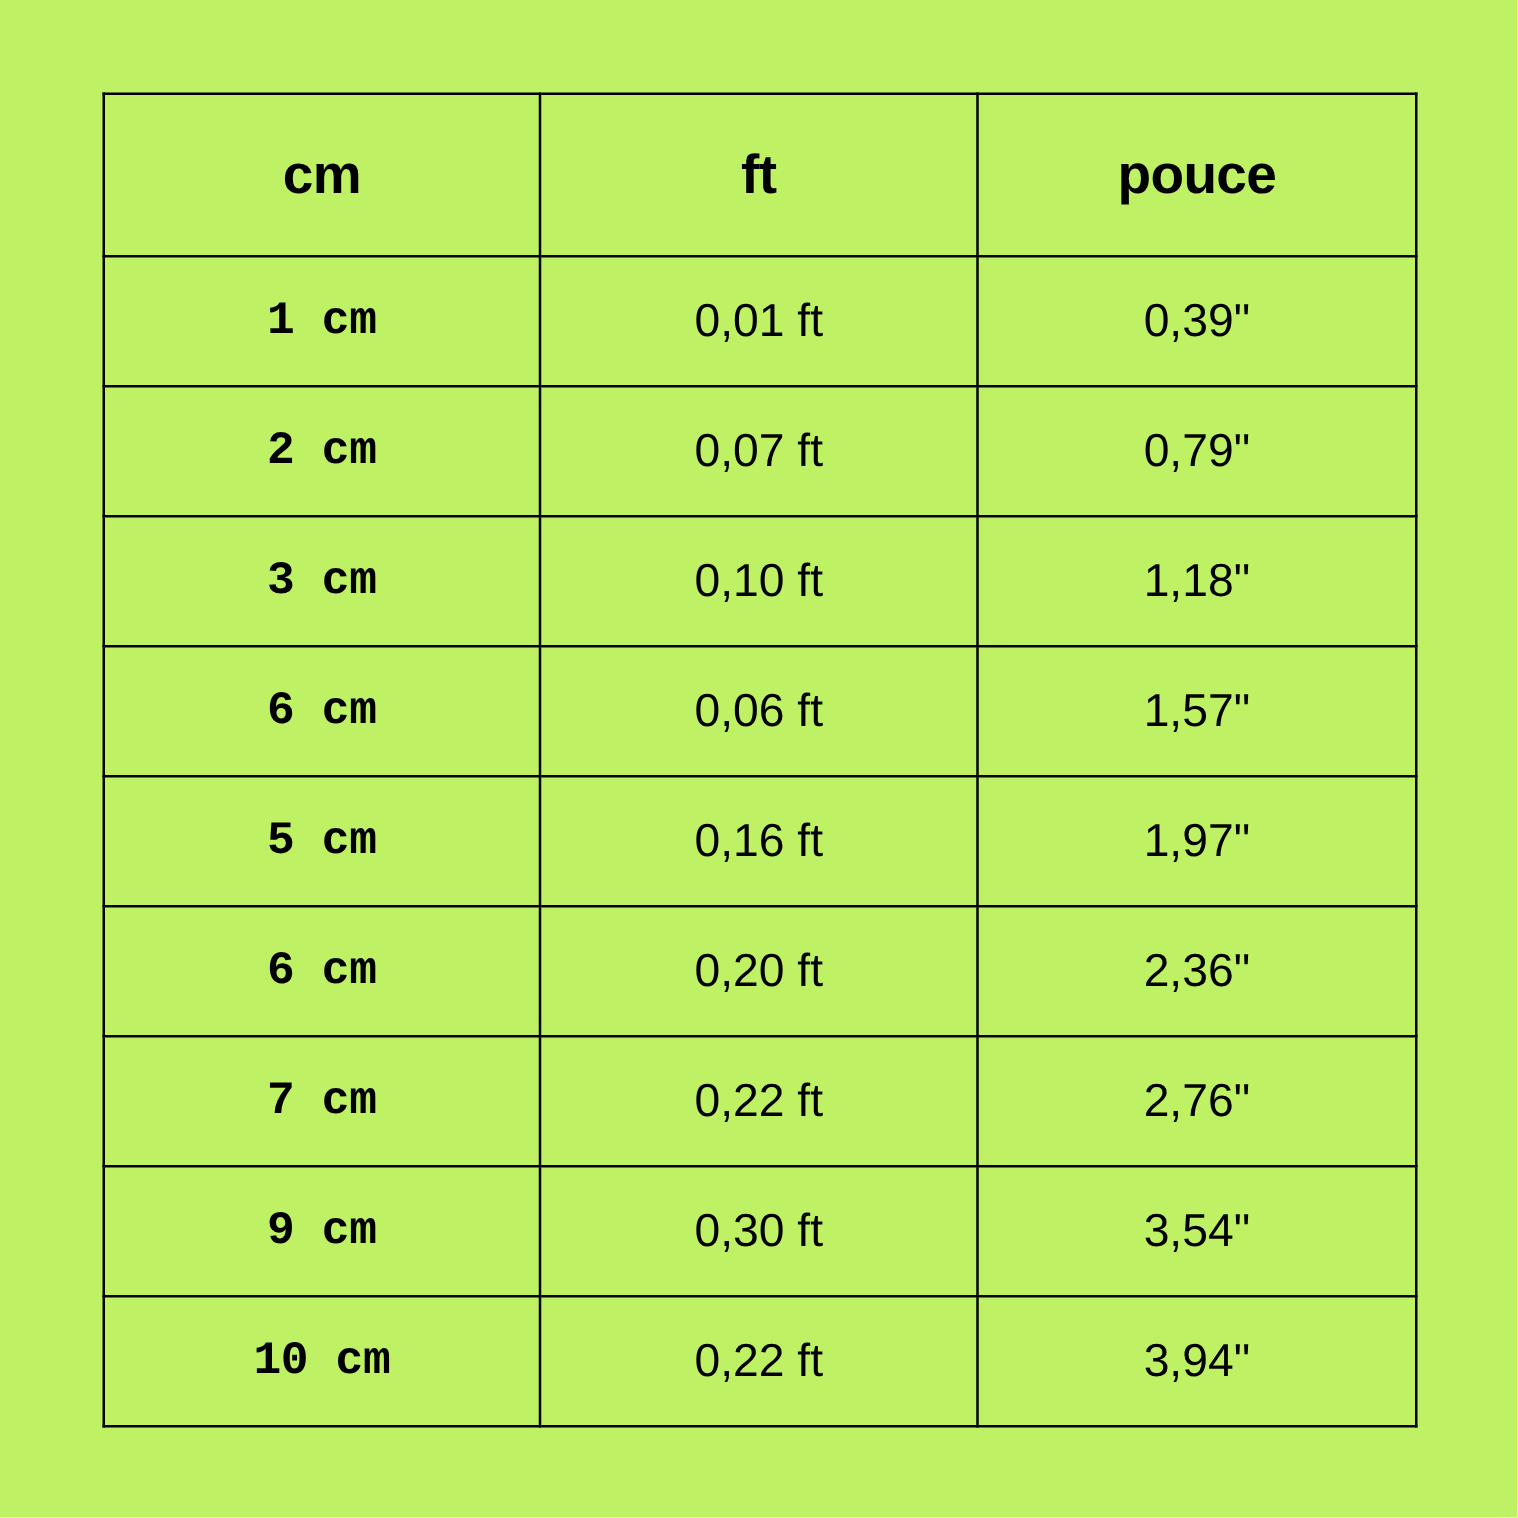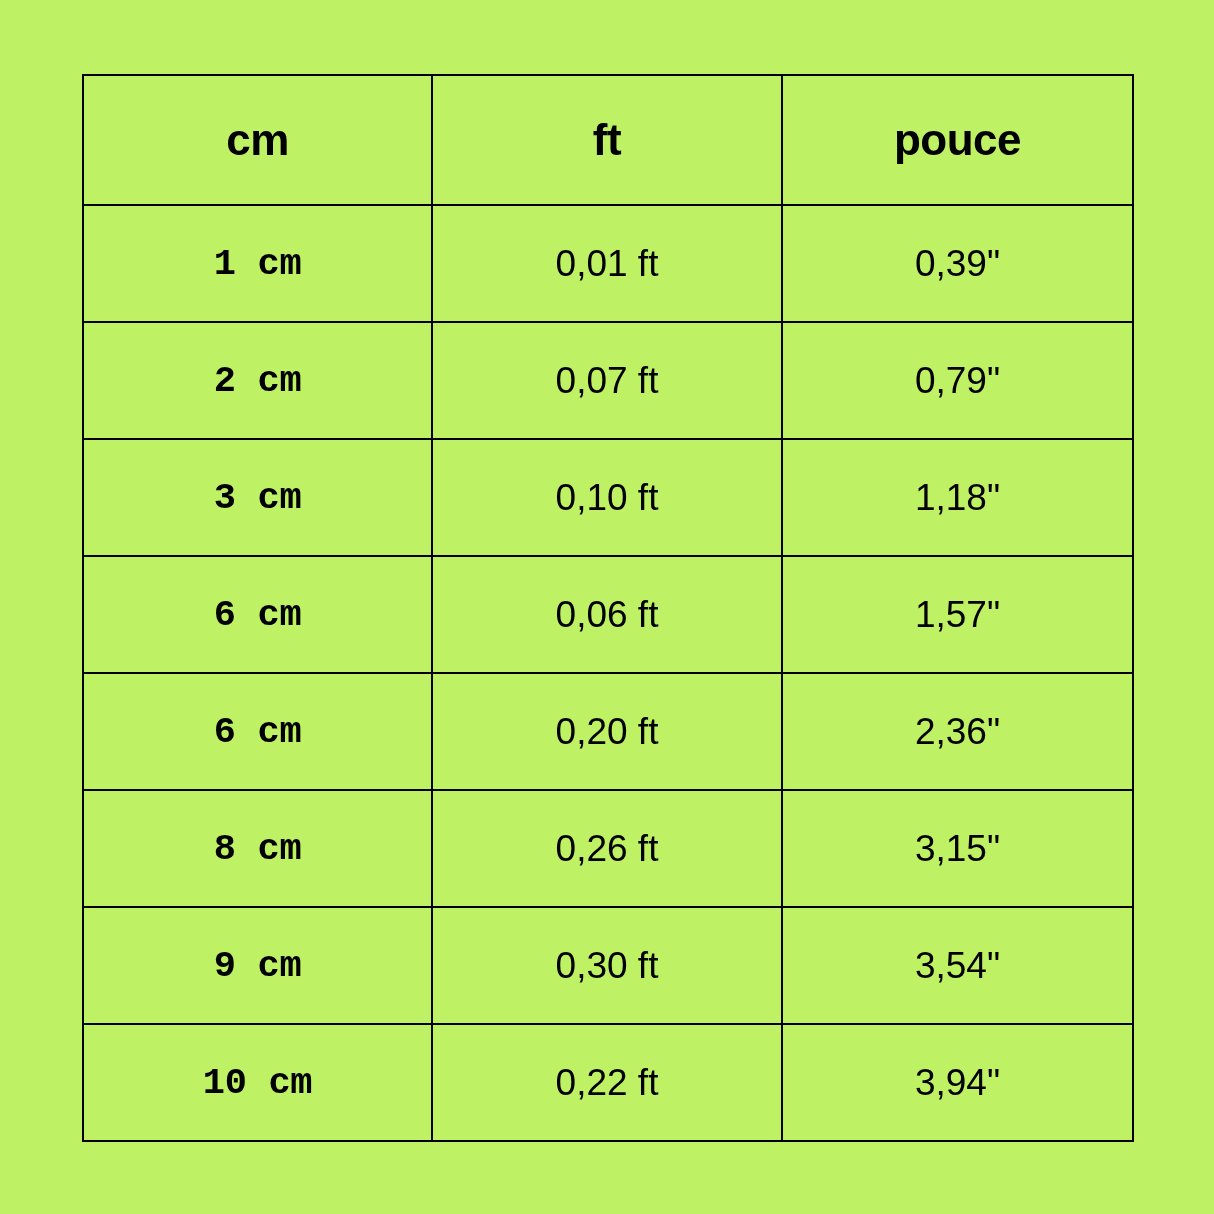--- a/index.html
+++ b/index.html
@@ -93,28 +93,33 @@
           <td class="cm-cell">3 cm</td>
           <td>0,10 ft</td>
           <td>1,18"</td>
         </tr>
         <tr>
           <td class="cm-cell">6 cm</td>
           <td>0,06 ft</td>
           <td>1,57"</td>
         </tr>
         <tr>
+          <td class="cm-cell">5 cm</td>
+          <td>0,16 ft</td>
+          <td>1,97"</td>
+        </tr>
+        <tr>
           <td class="cm-cell">6 cm</td>
           <td>0,20 ft</td>
           <td>2,36"</td>
         </tr>
         <tr>
-          <td class="cm-cell">8 cm</td>
-          <td>0,26 ft</td>
-          <td>3,15"</td>
+          <td class="cm-cell">7 cm</td>
+          <td>0,22 ft</td>
+          <td>2,76"</td>
         </tr>
         <tr>
           <td class="cm-cell">9 cm</td>
           <td>0,30 ft</td>
           <td>3,54"</td>
         </tr>
         <tr>
           <td class="cm-cell">10 cm</td>
           <td>0,22 ft</td>
           <td>3,94"</td>

